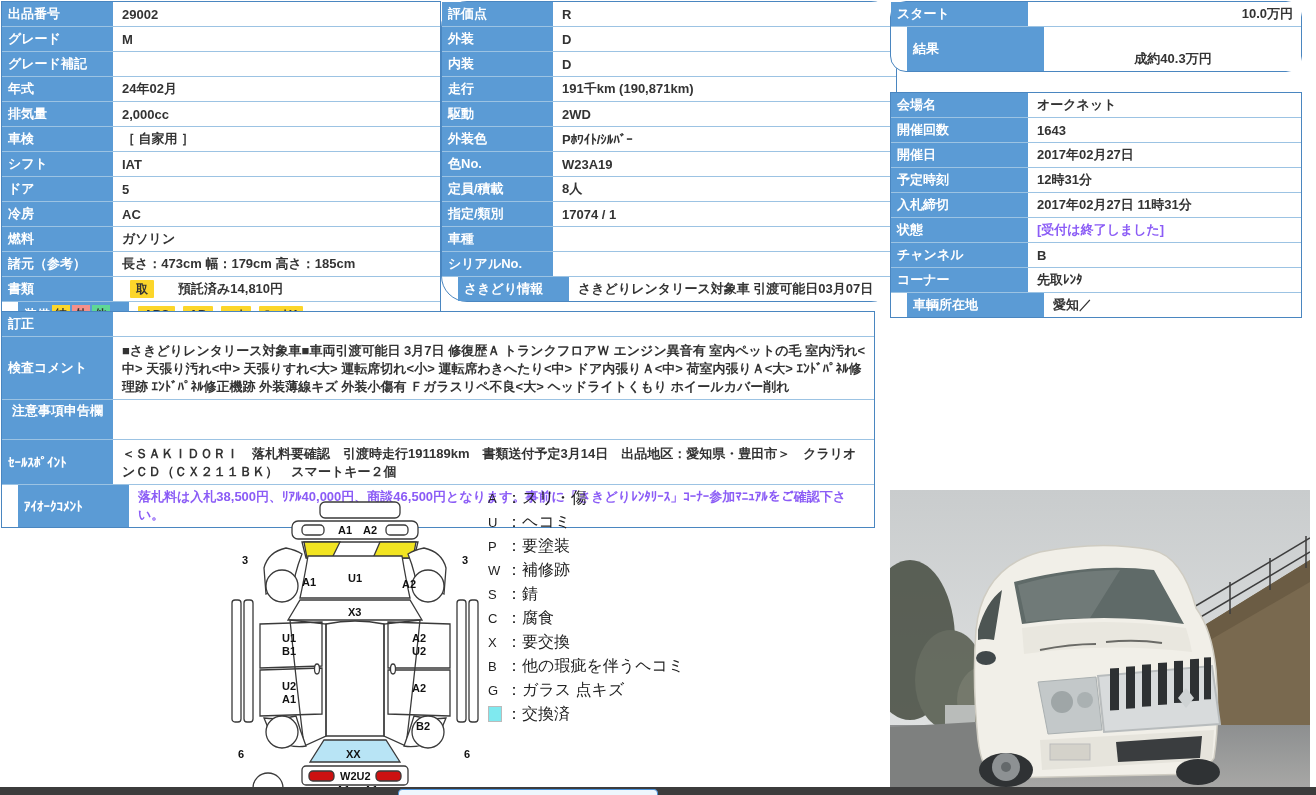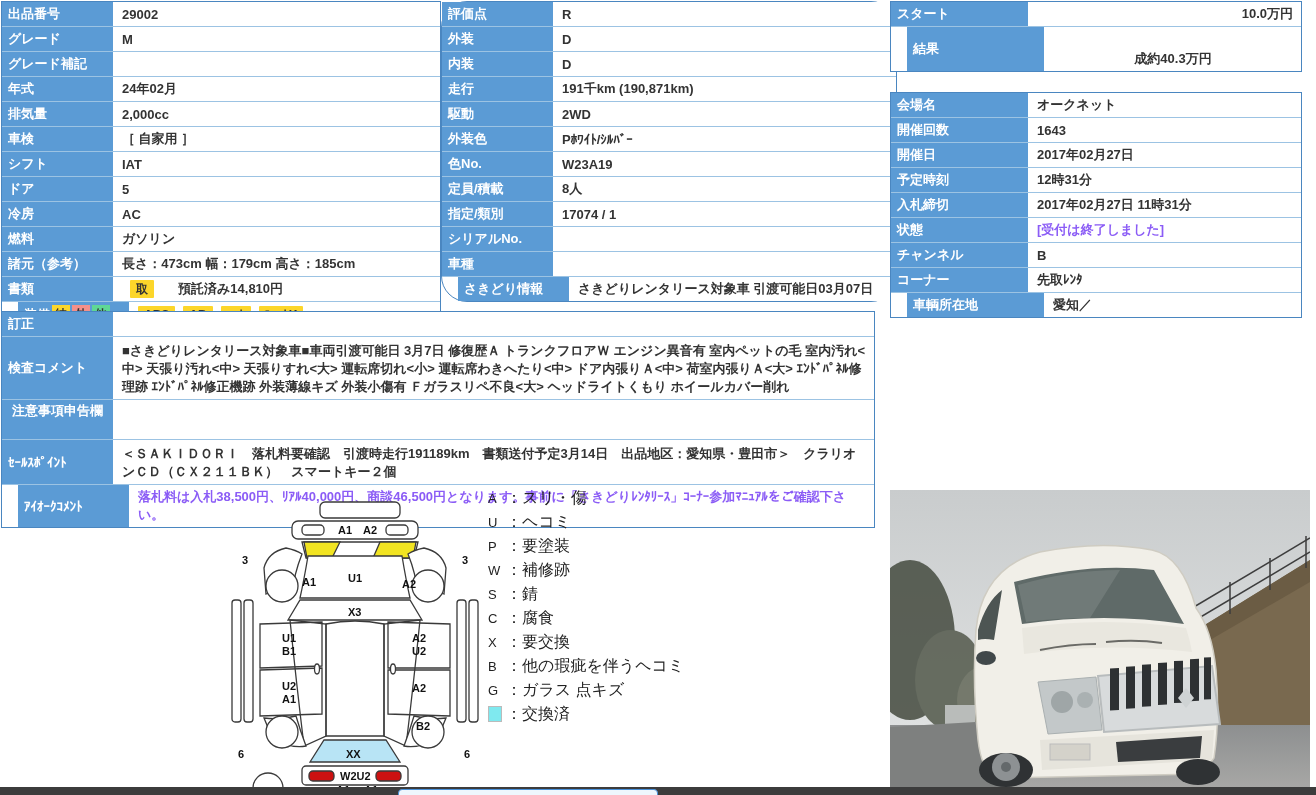--- a/index.html
+++ b/index.html
@@ -139,34 +139,34 @@
       </div>
     <div class="trow">
         <div class="tlabel w112">定員/積載</div>
         <div class="tvalue">8人</div>
       </div>
     <div class="trow">
         <div class="tlabel w112">指定/類別</div>
         <div class="tvalue">17074 / 1</div>
       </div>
     <div class="trow">
+        <div class="tlabel w112">車種</div>
+        <div class="tvalue"></div>
+      </div>
+    <div class="trow">
         <div class="tlabel w112">シリアルNo.</div>
         <div class="tvalue"></div>
       </div>
     <div class="trow">
-        <div class="tlabel w112">車種</div>
-        <div class="tvalue"></div>
-      </div>
-    <div class="trow">
         <div class="tlabel w112">さきどり情報</div>
         <div class="tvalue">さきどりレンタリース対象車 引渡可能日03月07日</div>
       </div>
   </div>
 
-  <div class="tbl" id="result-table" style="left:890px; top:1px; width:412px;">
+  <div class="tbl" id="result-table" style="left:890px; top:1px; width:412px;border-radius:16px;">
     <div class="trow">
       <div class="tlabel w138">スタート</div>
       <div class="tvalue right">10.0万円</div>
     </div>
     <div class="trow" style="min-height:44px;">
       <div class="tlabel w138">結果</div>
       <div class="tvalue right" style="align-items:flex-end; justify-content:center; line-height:18px;">
         <span>成約</span>
         <span>40.3万円</span>
       </div>

